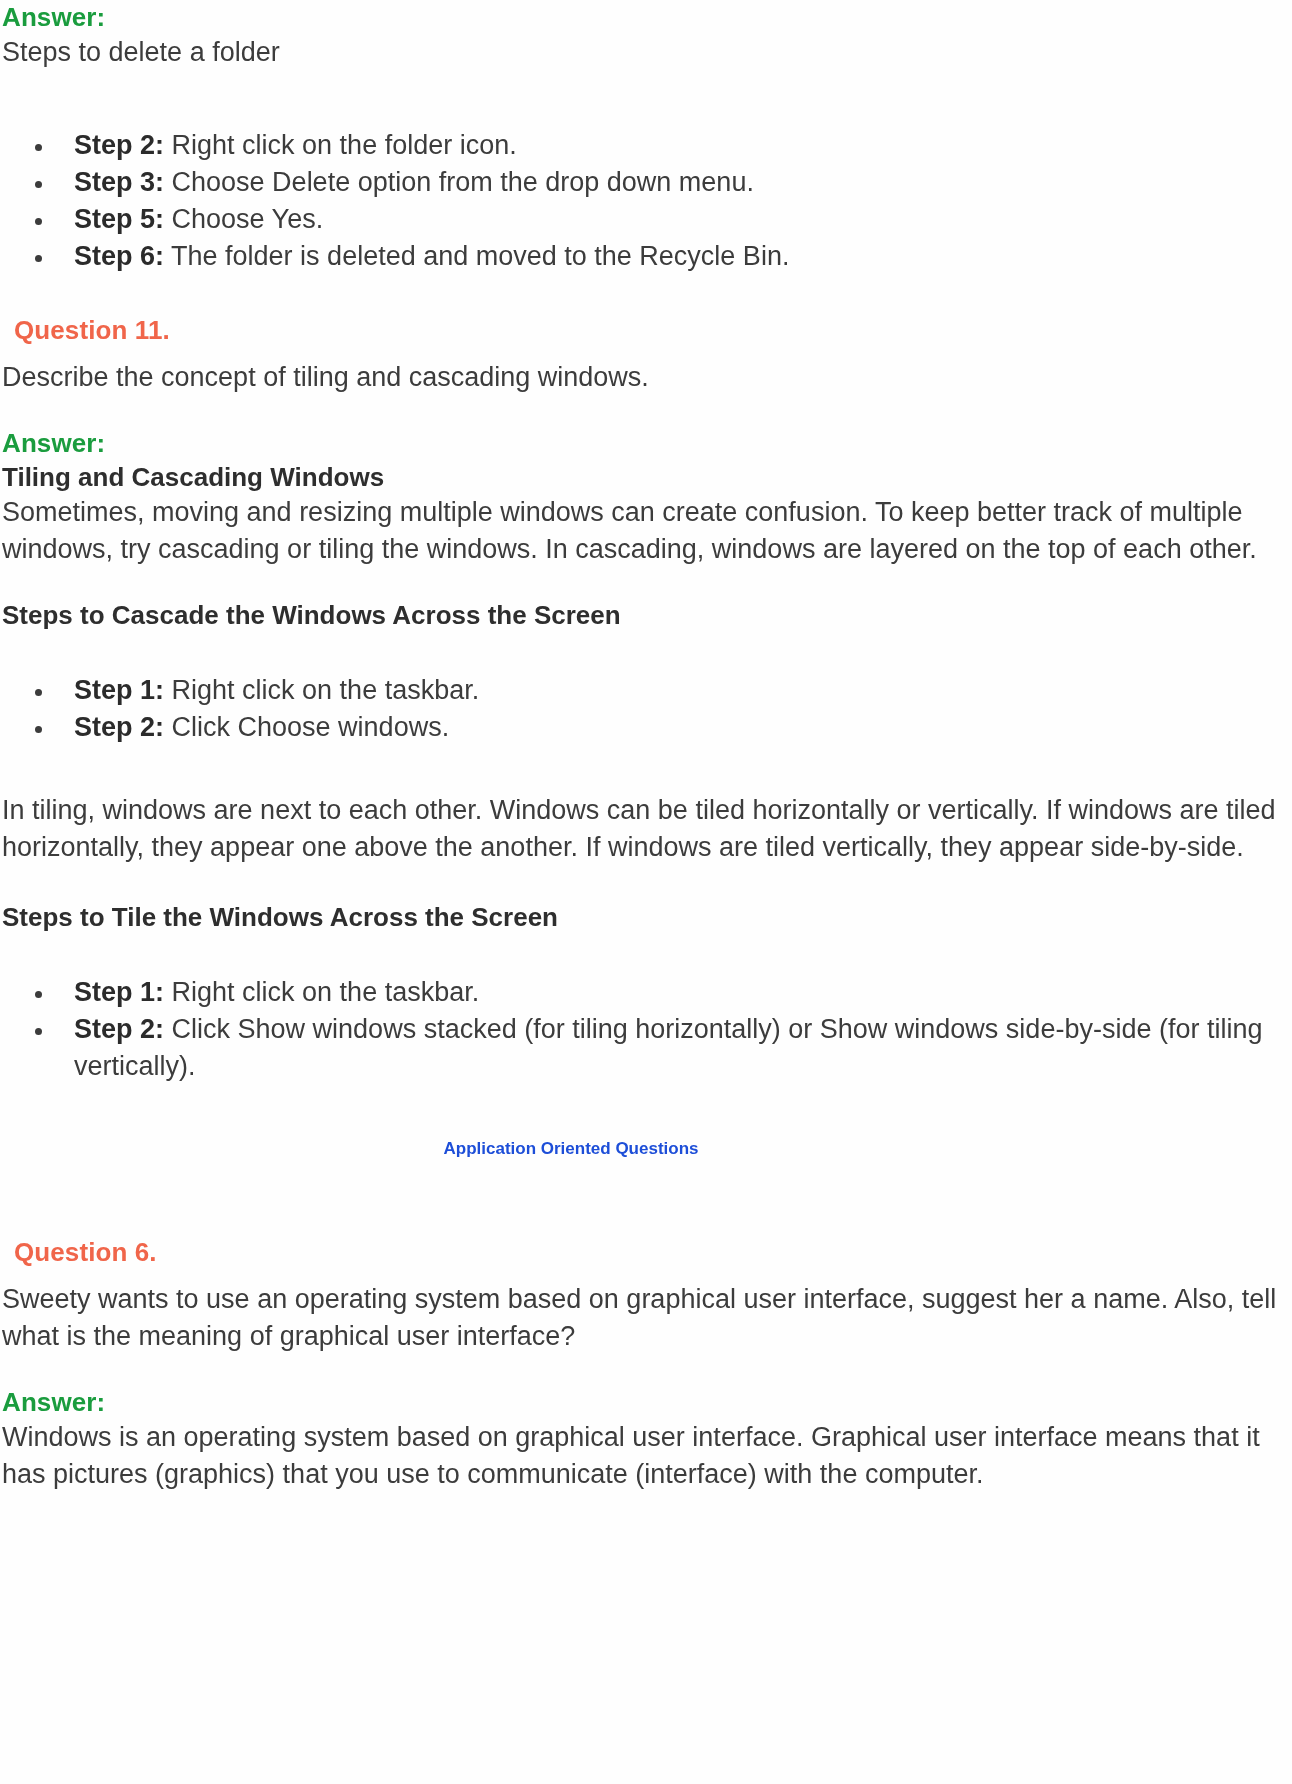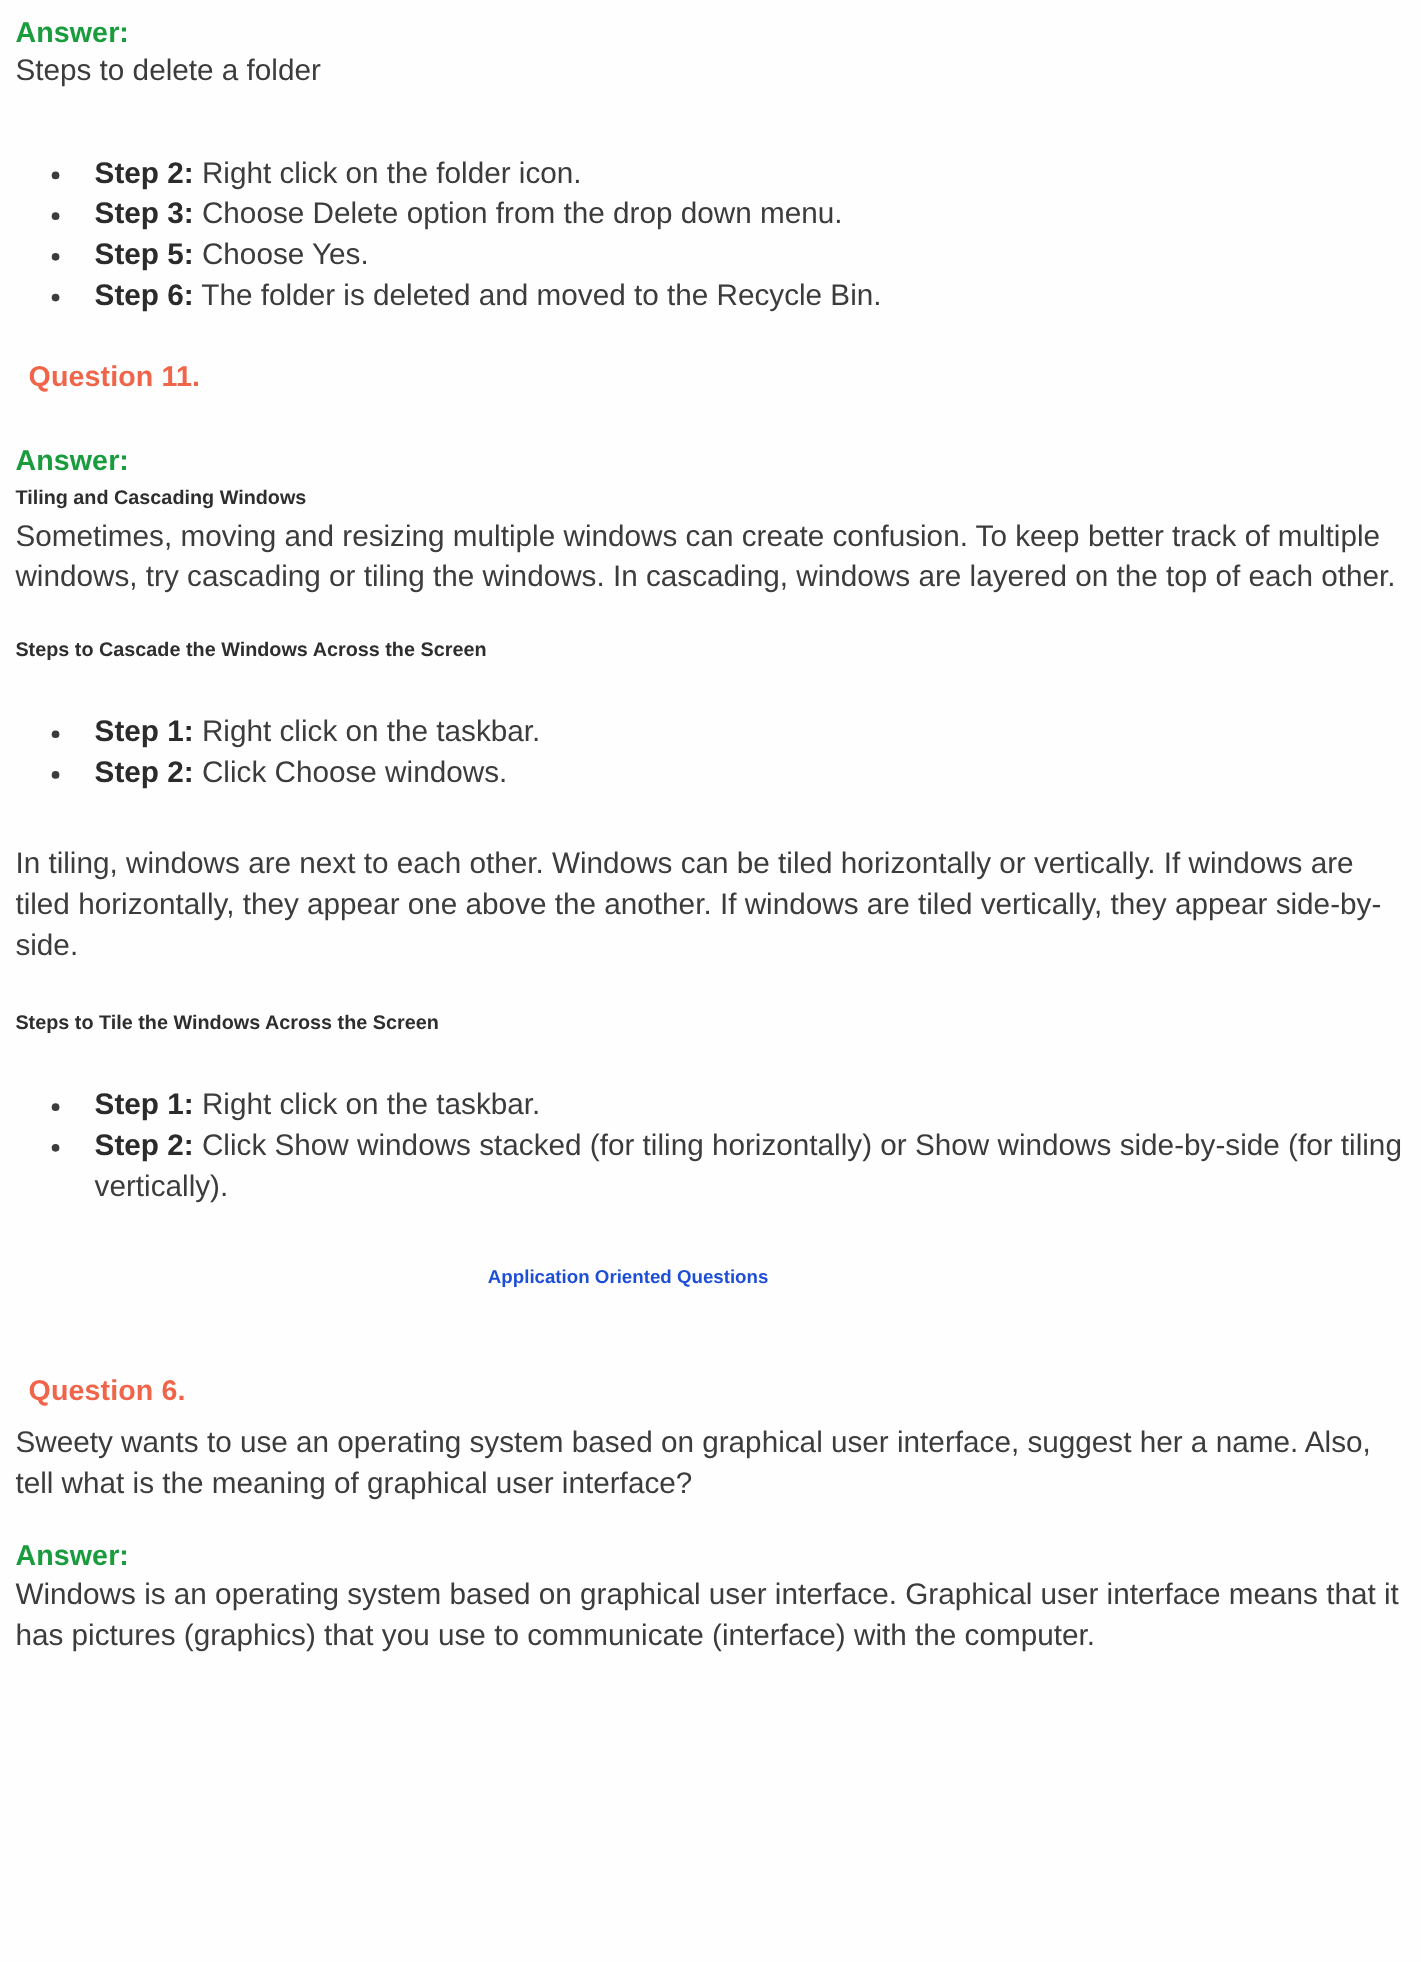--- a/index.html
+++ b/index.html
@@ -12,21 +12,21 @@
     height: 1784px;
     font-family: "Liberation Sans", sans-serif;
     color: #3a3a3a;
     -webkit-font-smoothing: antialiased;
   }
   .page {
     position: relative;
     width: 1292px;
     height: 1784px;
     background: #fefefe;
-    padding: 12px;
+    padding: 0;
     box-sizing: border-box;
     overflow: hidden;
   }
   .content {
     padding: 0px 2px 0 2px;
   }
 
   
   .answer-head {
     color: #1a9c3e;
@@ -40,21 +40,21 @@
     color: #f0654a;
     font-weight: bold;
     font-size: 26px;
     line-height: 34px;
     margin: 12px;
     letter-spacing: 0.1px;
   }
   .section-head {
     color: #2e2e2e;
     font-weight: bold;
-    font-size: 18px;
+    font-size: 26px;
     line-height: 34px;
     margin: 0;
   }
   .center-head {
     color: #1d4ed8;
     font-weight: bold;
     font-size: 17px;
     line-height: 36px;
     margin: 0;
     text-align: center;
@@ -120,20 +120,21 @@
     <ul class="steps">
       <li><span class="step-label">Step 2:</span> <span>Right click on the folder icon.</span></li>
       <li><span class="step-label">Step 3:</span> <span>Choose Delete option from the drop down menu.</span></li>
       <li><span class="step-label">Step 5:</span> <span>Choose Yes.</span></li>
       <li><span class="step-label">Step 6:</span> <span>The folder is deleted and moved to the Recycle Bin.</span></li>
     </ul>
 
     <div class="sp26"></div>
 
     <div class="question-head">Question 11.</div>
+    <p class="body">Describe the concept of tiling and cascading windows.</p>
 
     <div class="sp30"></div>
 
     <div class="answer-head">Answer:</div>
     <div class="section-head">Tiling and Cascading Windows</div>
     <p class="body">Sometimes, moving and resizing multiple windows can create confusion. To keep better track of multiple windows, try cascading or tiling the windows. In cascading, windows are layered on the top of each other.</p>
 
     <div class="sp30"></div>
 
     <div class="section-head">Steps to Cascade the Windows Across the Screen</div>

